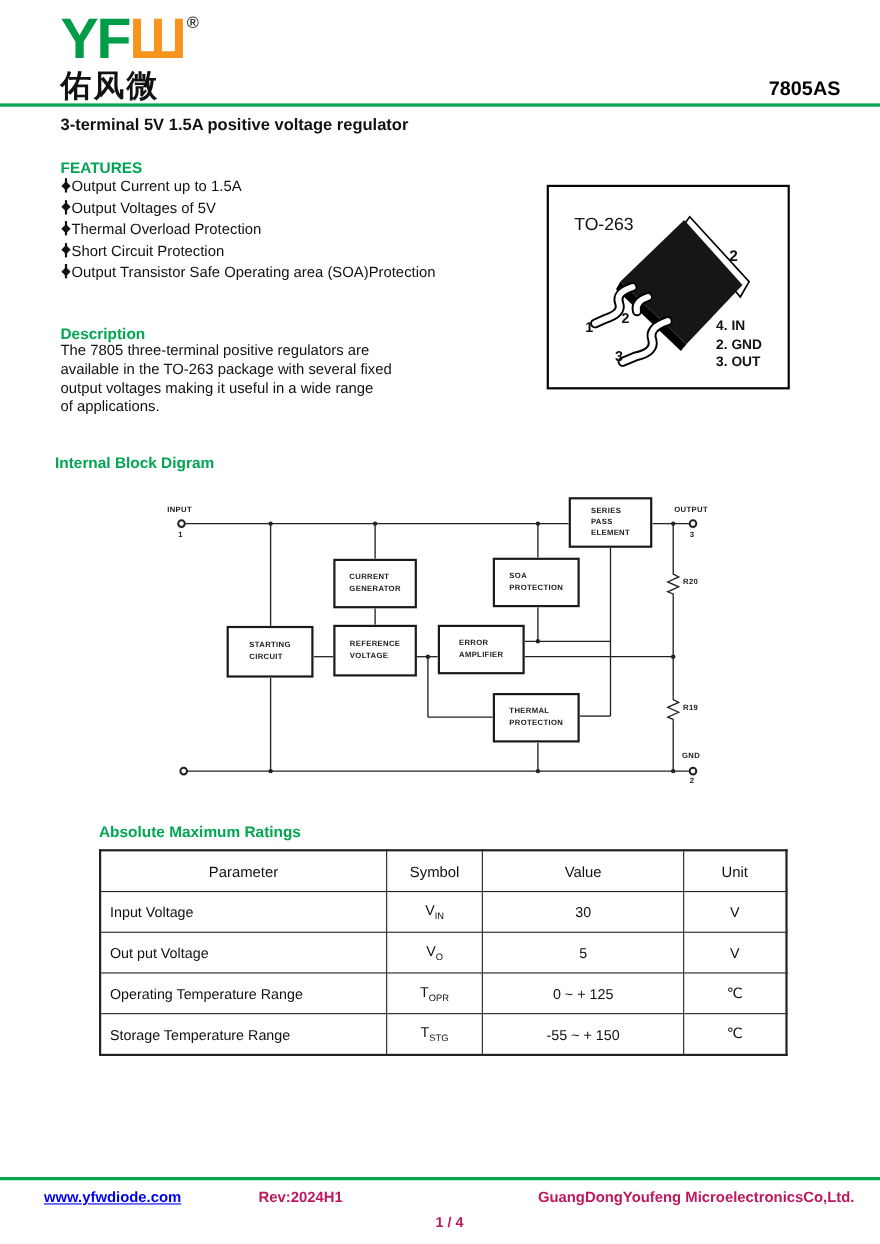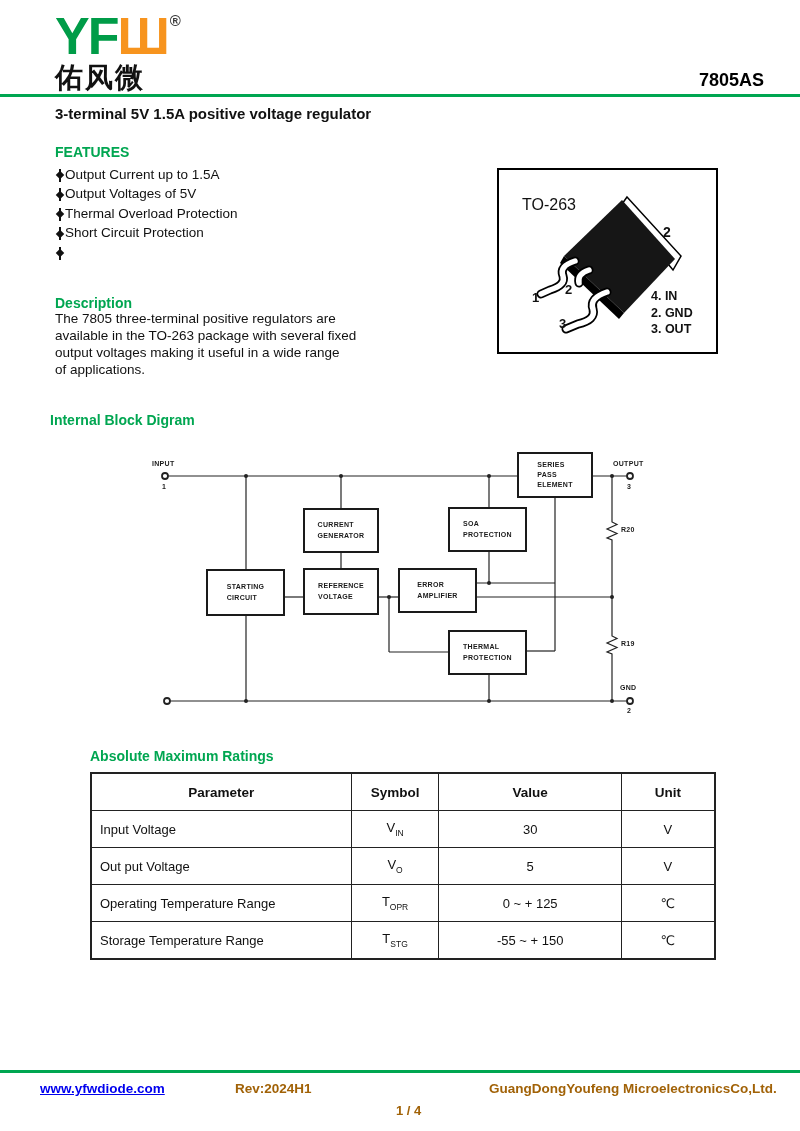--- a/index.html
+++ b/index.html
@@ -17,21 +17,21 @@
   .green-rule{position:absolute;left:0;width:800px;height:3px;background:#00a651;}
   .rule-top{top:94px;}
   .rule-footer{top:1070px;}
   .doc-title{position:absolute;left:55px;top:105px;font-size:15px;font-weight:bold;color:#111;}
 
   
   .sec-heading{position:absolute;font-size:14px;font-weight:bold;color:#00a651;}
 
   
   .features-list{position:absolute;left:55px;top:162px;font-size:13.5px;color:#111;}
-  .feature-item{height:19.6px;display:flex;align-items:flex-end;}
+  .feature-item{height:19.6px;display:flex;align-items:flex-start;}
   .bullet{position:relative;display:inline-block;width:9px;height:13px;margin-right:1px;flex:0 0 9px;}
   .bullet::before{content:"";position:absolute;left:4px;top:0;width:1.5px;height:13px;background:#111;}
   .bullet::after{content:"";position:absolute;left:1.5px;top:3.5px;width:6px;height:6px;background:#111;transform:rotate(45deg);}
 
   
   .description-body{position:absolute;left:55px;top:310px;font-size:13.5px;line-height:17px;color:#111;white-space:pre-line;}
 
   
   .package-box{position:absolute;left:497px;top:168px;width:221px;height:186px;border:2px solid #000;box-sizing:border-box;}
   .package-name{position:absolute;left:23px;top:26px;font-size:16px;color:#111;}
@@ -44,27 +44,27 @@
   .diagram svg{position:absolute;left:0;top:0;}
   .dblock{position:absolute;background:#fff;border:2px solid #1a1a1a;box-sizing:border-box;
           display:flex;align-items:center;justify-content:center;}
   .dblock .lbl{font-size:7px;font-weight:700;letter-spacing:0.3px;line-height:1.45;color:#1a1a1a;text-align:left;}
   .dlabel{position:absolute;font-size:7px;font-weight:700;letter-spacing:0.3px;color:#1a1a1a;}
 
   
   .ratings-table{position:absolute;left:90px;top:772px;width:626px;border-collapse:collapse;font-size:13px;color:#111;}
   .ratings-table th,.ratings-table td{border:1px solid #222;height:34px;text-align:center;}
   .ratings-table{border:2px solid #222;}
-  .ratings-table th{font-size:13.5px;font-weight:bold;}
+  .ratings-table th{font-size:13.5px;font-weight:normal;}
   .ratings-table td.param{text-align:left;padding-left:8px;white-space:pre-wrap;}
   .ratings-table sub{font-size:8.5px;}
   .col-param{width:261px;} .col-sym{width:88px;} .col-val{width:183px;} .col-unit{width:94px;}
 
   
-  .footer-item{position:absolute;top:1081px;font-size:13.5px;color:#a16207;}
+  .footer-item{position:absolute;top:1081px;font-size:13.5px;color:#be185d;}
   .footer-link{left:40px;font-weight:bold;color:#0000ee;text-decoration:underline;}
   .footer-rev{left:235px;font-weight:bold;}
   .footer-page{left:396px;font-weight:600;font-size:13px;margin-top:22px;}
   .footer-company{left:489px;font-weight:bold;}
 </style>
 </head>
 <body>
 
 <div class="page">
 
@@ -89,20 +89,21 @@
     <div class="feature-item">
         <span class="bullet"></span>
         <span>Thermal Overload Protection</span>
       </div>
     <div class="feature-item">
         <span class="bullet"></span>
         <span>Short Circuit Protection</span>
       </div>
     <div class="feature-item">
         <span class="bullet"></span>
+        <span>Output Transistor Safe Operating area (SOA)Protection</span>
       </div>
   </div>
 
   <div class="package-box">
     <div class="package-name">TO-263</div>
     <svg class="pkg-svg" width="217" height="182" viewBox="0 0 217 182">
 
       <polygon points="128,27 182,86 174,100 165,89 123,34" fill="#ffffff" stroke="#000" stroke-width="1.5"></polygon>
 
       <polygon points="123,30 176,89 125,143 65,86" fill="#161616"></polygon>

